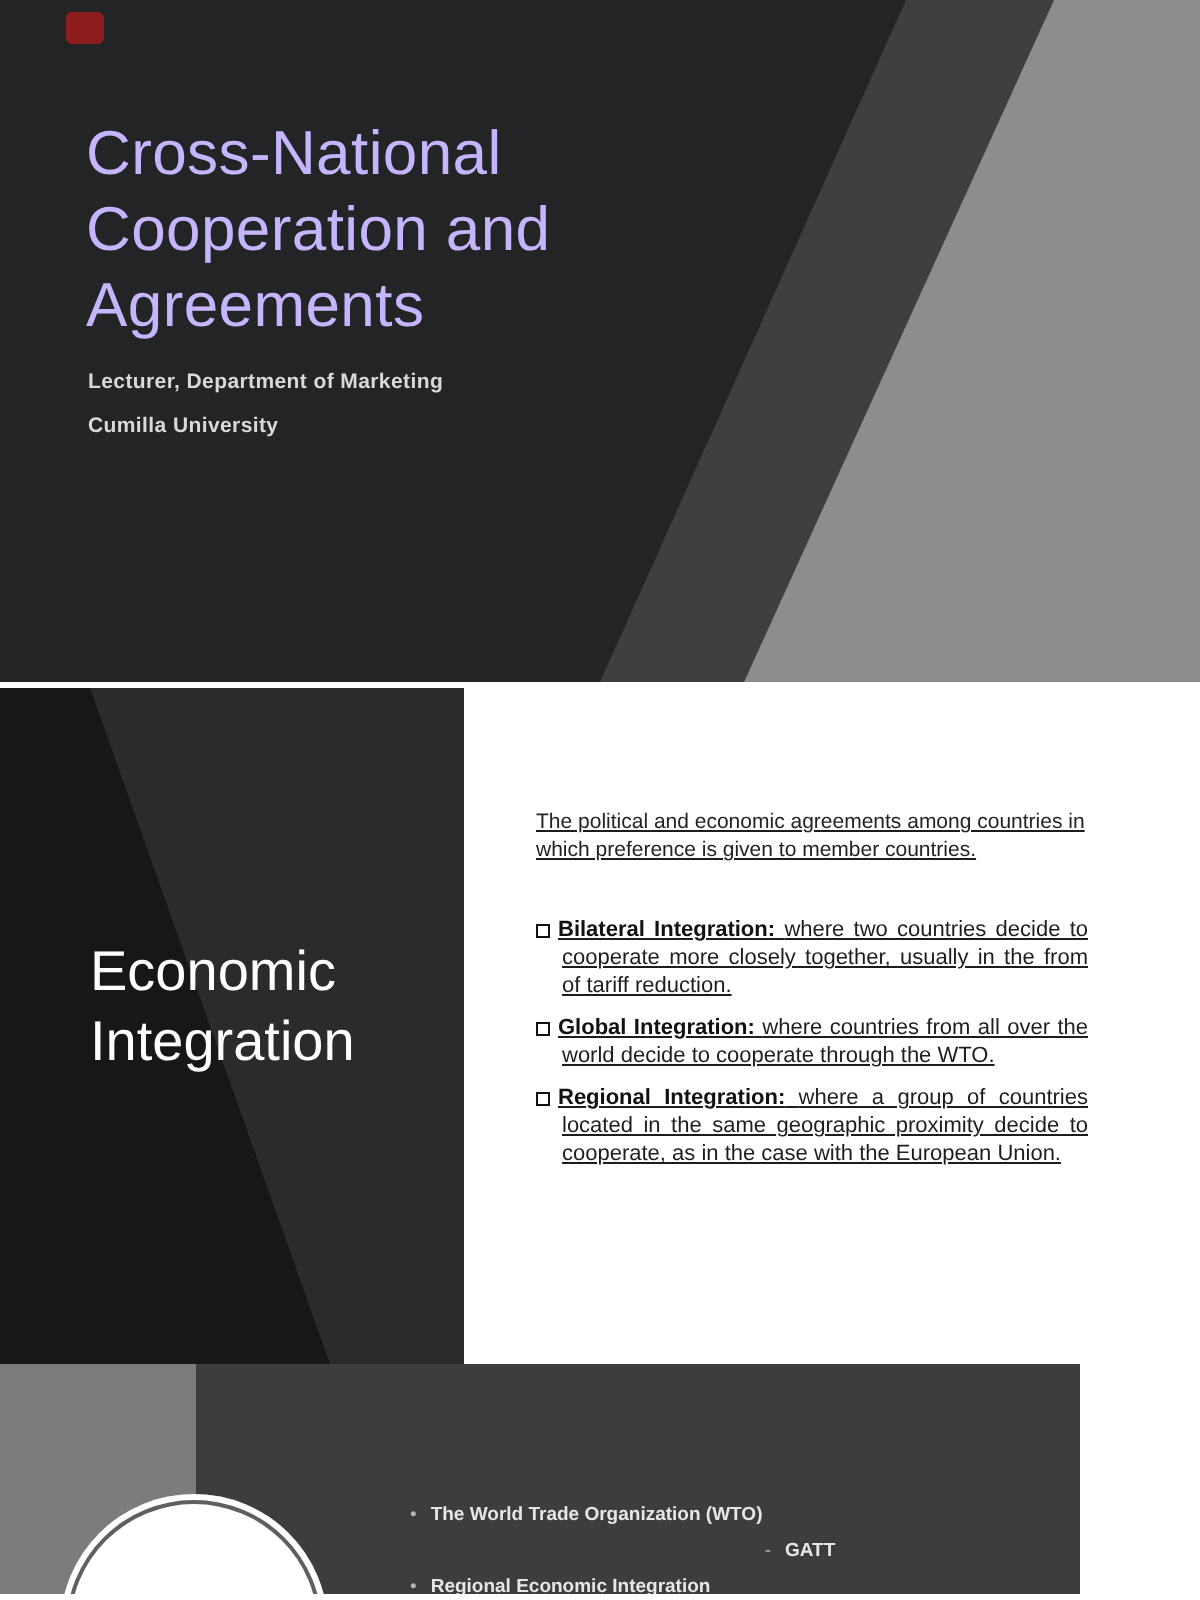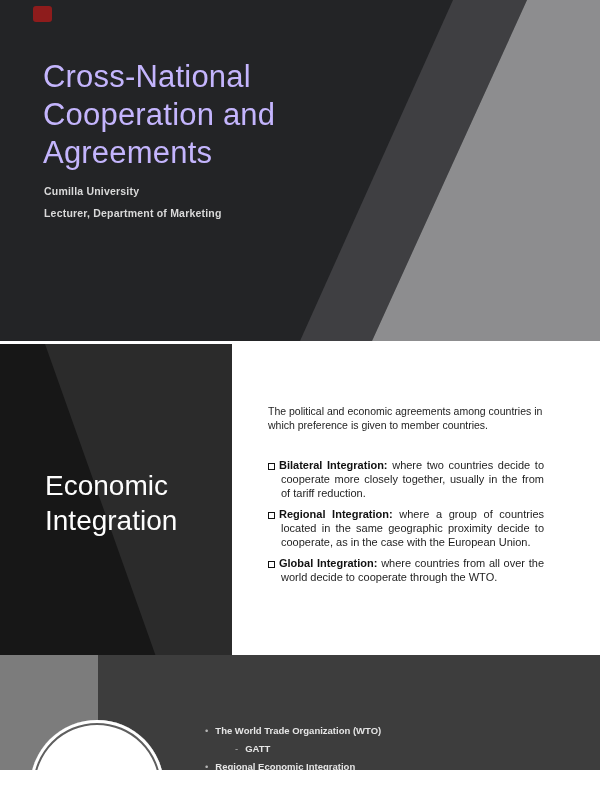--- a/index.html
+++ b/index.html
@@ -53,21 +53,21 @@
     background:#171717;
     clip-path:polygon(0 0,45px 0,165px 338px,0 338px);
   }
   .s2-heading{
     position:absolute;left:45px;top:124px;width:165px;margin:0;
     font-size:28px;line-height:35px;font-weight:400;color:#fdfdfd;
   }
   .s2-panel{
     position:absolute;left:232px;top:0;width:368px;height:338px;
     background:#ffffff;box-sizing:border-box;
-    padding:60px 56px 0 36px;color:#1c1c1c;
+    padding:60px 56px 0 36px;color:#1c1c1c;text-decoration:underline;
   }
   .s2-intro{
     margin:0;font-size:10.5px;line-height:14px;font-weight:400;
     color:#232323;
   }
   .s2-bullets{
     list-style:none;margin:26px 0 0 0;padding:0;
   }
   .s2-bullets li{
     font-size:11px;line-height:14px;text-align:justify;
@@ -75,67 +75,67 @@
   }
   .s2-bullets li + li{margin-top:7px;}
   .s2-bullets .sq{
     display:inline-block;width:7px;height:7px;box-sizing:border-box;
     border:1.6px solid #111;margin-right:4px;vertical-align:-0.5px;
   }
   .s2-bullets b{font-weight:700;color:#111;}
 
   
   .slide3{
-    position:absolute;left:0;top:655px;width:600px;height:115px;
+    position:absolute;left:0;top:682px;width:540px;height:115px;
     background:#3d3d3d;overflow:hidden;
   }
   .s3-col{
     position:absolute;left:0;top:0;width:98px;height:115px;
     background:#7c7c7c;
   }
   .s3-circle{
     position:absolute;left:30px;top:65px;width:134px;height:134px;
     border-radius:50%;background:#ffffff;
     box-shadow:inset 0 0 0 3px #ffffff,inset 0 0 0 5px #5f5f5f;
   }
   .s3-list{
     position:absolute;left:205px;top:67px;width:360px;
     font-size:9.5px;font-weight:700;color:#e6e6e6;
   }
   .s3-line{line-height:18px;white-space:nowrap;}
-  .s3-line.lvl2{padding-left:30px;}
+  .s3-line.lvl2{padding-left:30px;text-align:center;}
   .s3-line .mk{color:#b5b5b5;margin-right:7px;font-weight:400;}
 </style>
 </head>
 <body>
 
 <div class="canvas">
 
   <section class="slide1">
     <div class="s1-band mid"></div>
     <div class="s1-band light"></div>
     <div class="menu-badge"></div>
     <h1 class="s1-title">Cross-National Cooperation and Agreements</h1>
     <div class="s1-meta">
+      <p>Lecturer, Department of Marketing</p>
       <p>Cumilla University</p>
-      <p>Lecturer, Department of Marketing</p>
     </div>
   </section>
 
   <section class="slide2">
     <aside class="s2-left">
       <div class="dark-wedge"></div>
       <h2 class="s2-heading">Economic Integration</h2>
     </aside>
     <div class="s2-panel">
       <p class="s2-intro">The political and economic agreements among countries in which preference is given to member countries.</p>
       <ul class="s2-bullets">
         <li><span class="sq"></span><b>Bilateral Integration:</b> <span>where two countries decide to cooperate more closely together, usually in the from of tariff reduction.</span></li>
+        <li><span class="sq"></span><b>Global Integration:</b> <span>where countries from all over the world decide to cooperate through the WTO.</span></li>
         <li><span class="sq"></span><b>Regional Integration:</b> <span>where a group of countries located in the same geographic proximity decide to cooperate, as in the case with the European Union.</span></li>
-        <li><span class="sq"></span><b>Global Integration:</b> <span>where countries from all over the world decide to cooperate through the WTO.</span></li>
       </ul>
     </div>
   </section>
 
   <section class="slide3">
     <div class="s3-col"></div>
     <div class="s3-circle"></div>
     <div class="s3-list">
       <div class="s3-line lvl1"><span class="mk">•</span><span>The World Trade Organization (WTO)</span></div>
       <div class="s3-line lvl2"><span class="mk">-</span><span>GATT</span></div>

